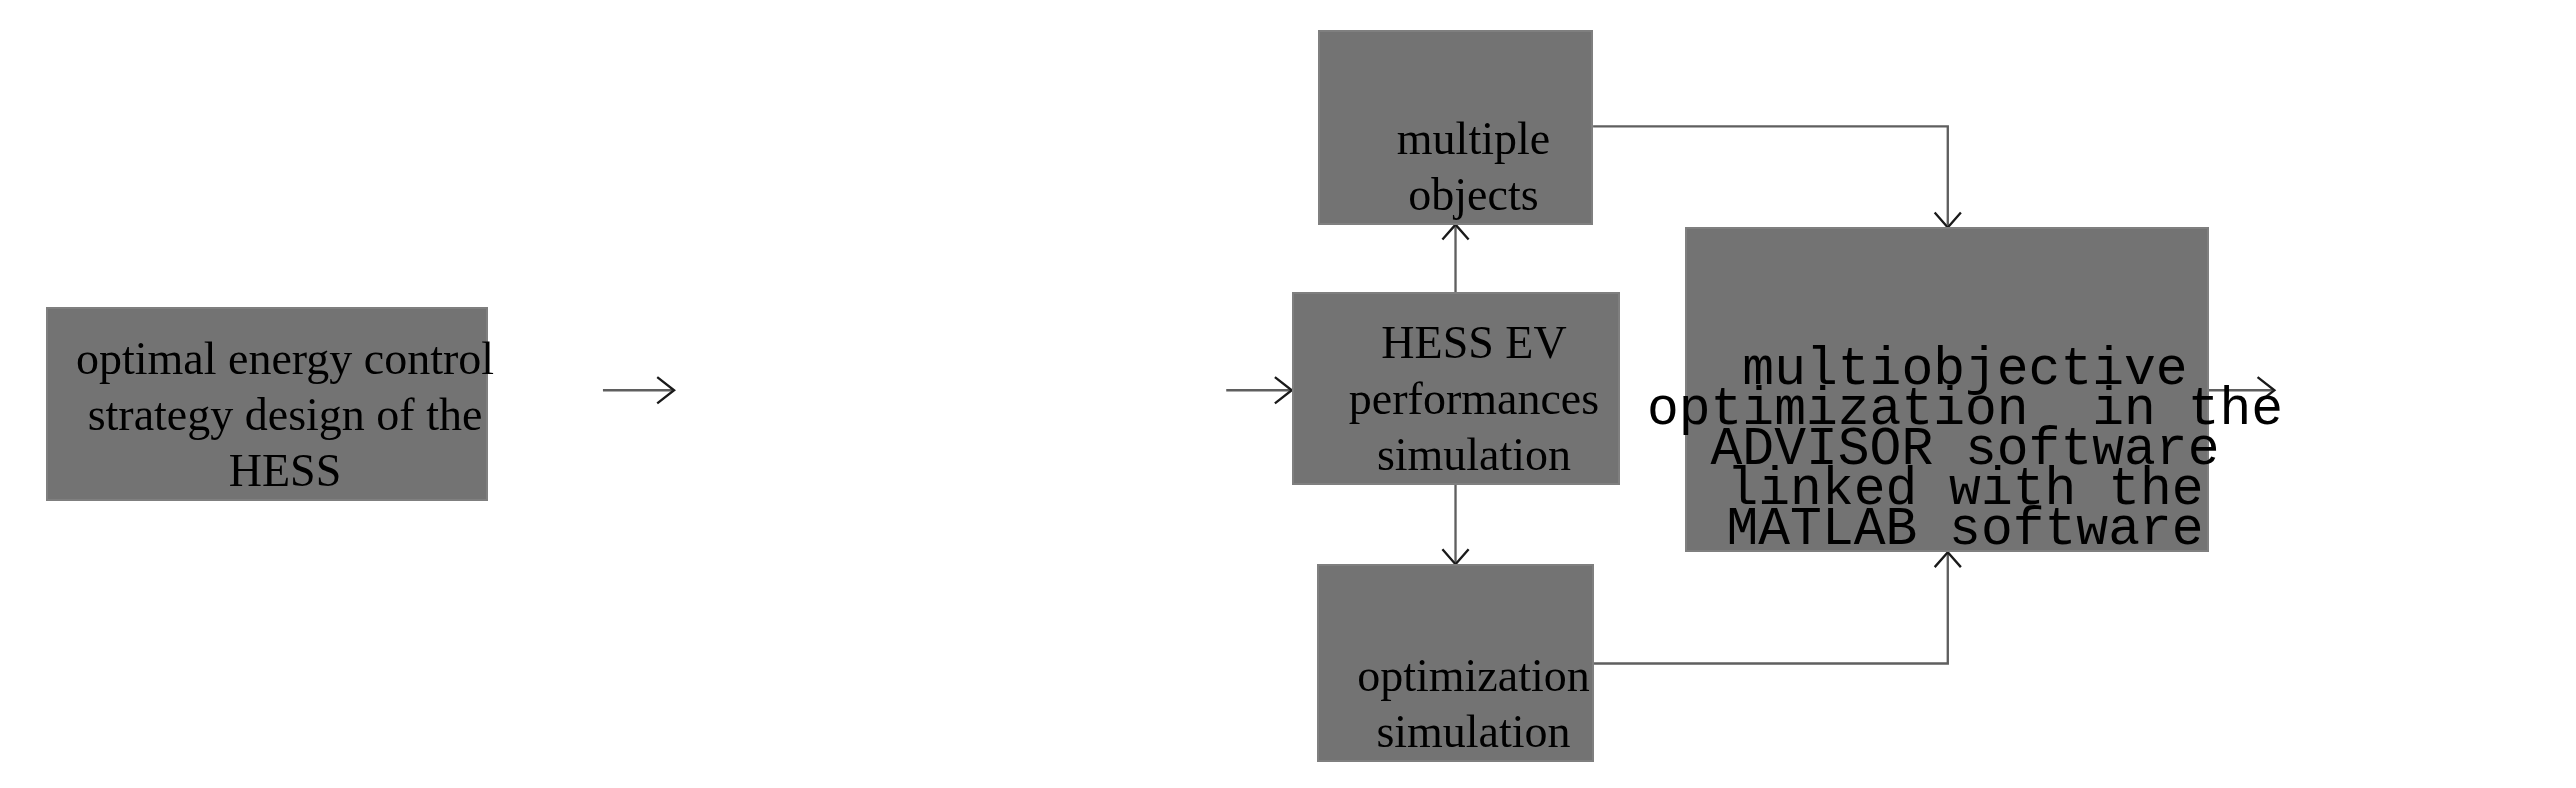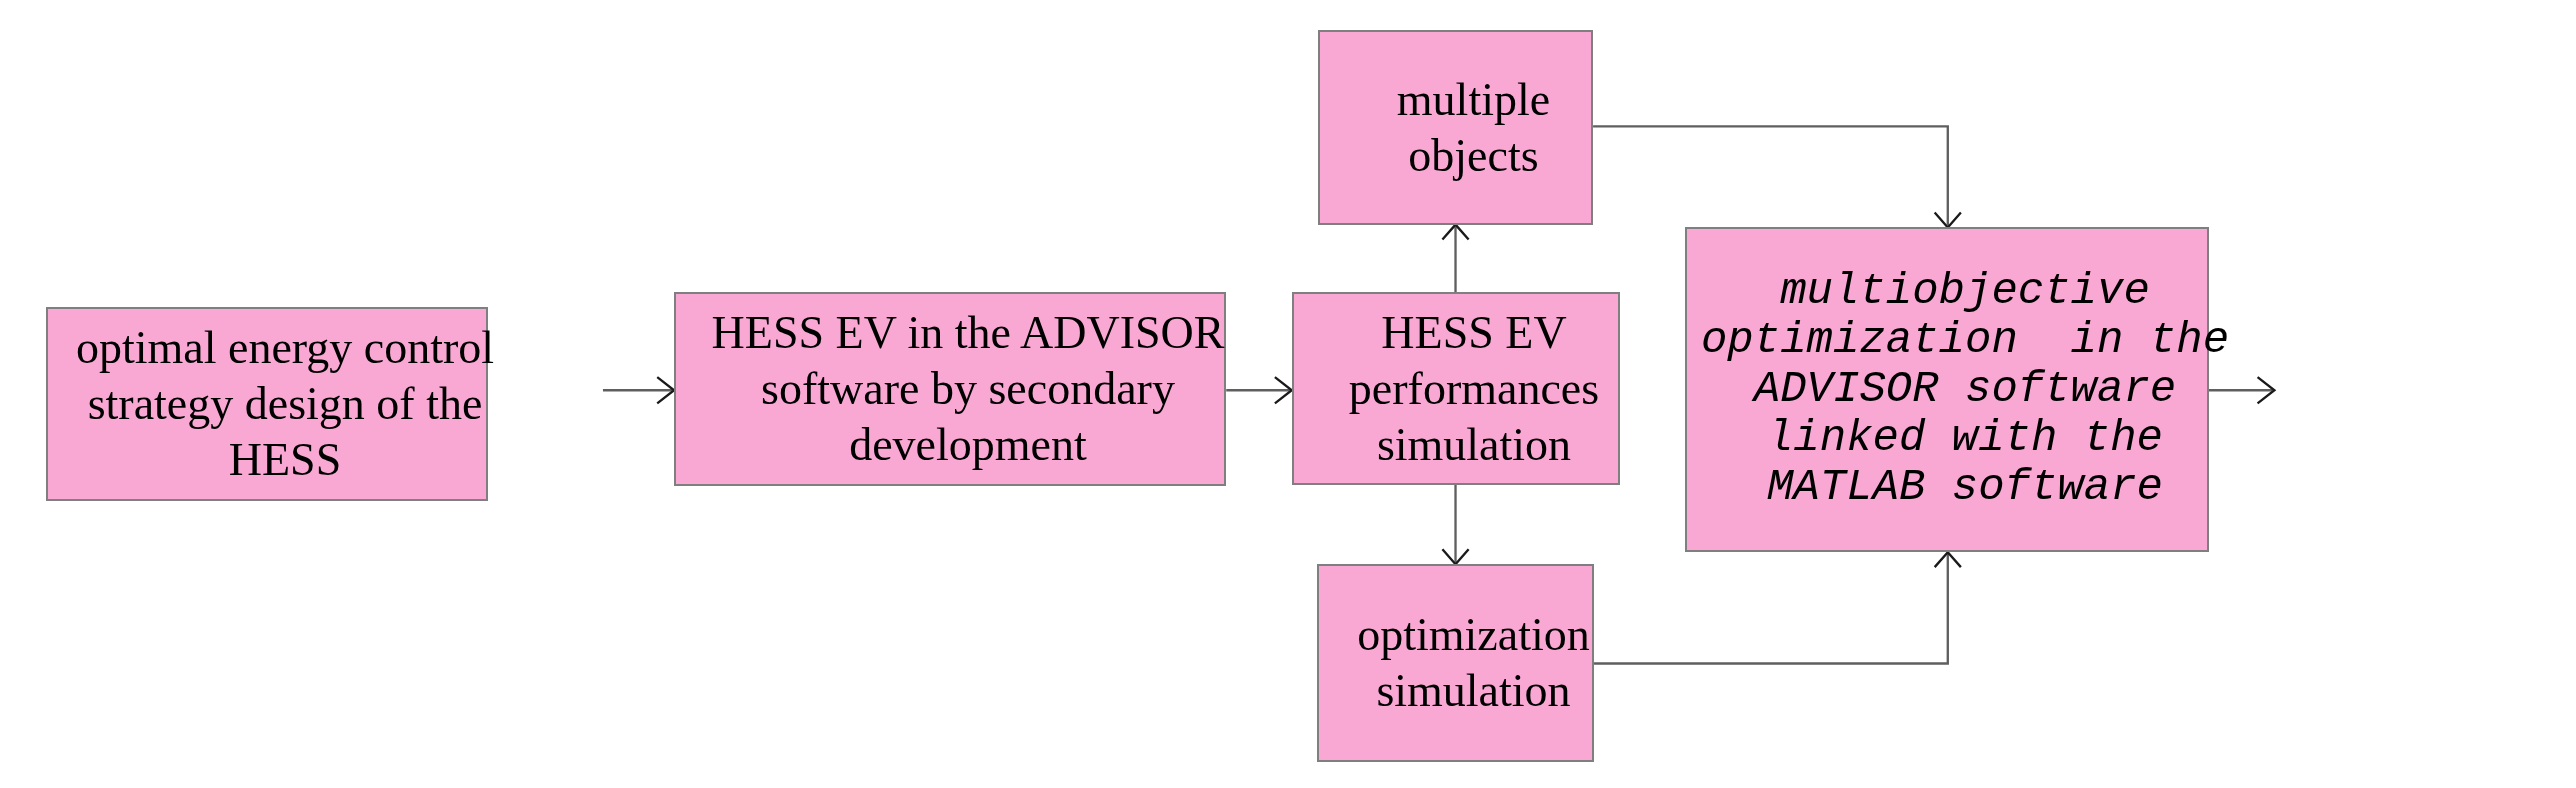--- a/index.html
+++ b/index.html
@@ -21,40 +21,39 @@
     left: 0;
     top: 0;
     width: 2576px;
     height: 788px;
     z-index: 1;
   }
   .node {
     position: absolute;
     box-sizing: border-box;
     border: 2.8px solid #7f7f7f;
-    background: #f9a8d4;
+    background: #737373;
     display: flex;
-    align-items: center;
+    align-items: flex-end;
     justify-content: center;
     z-index: 2;
     padding-left: 36px;
   }
   .node-text {
     white-space: pre;
     text-align: center;
     font-size: 46px;
     line-height: 56px;
     font-family: "Liberation Serif", serif;
   }
   .node-text.mono {
     font-family: "Liberation Mono", monospace;
-    font-size: 44px;
-    line-height: 49px;
+    font-size: 53px;
+    line-height: 40px;
     letter-spacing: 0px;
-    font-style: italic;
   }
   
   #n-optimal        { left: 46px;   top: 307px; width: 442px; height: 194px; }
   #n-advisor-dev    { left: 674px;  top: 292px; width: 552px; height: 194px; }
   #n-simulation     { left: 1292px; top: 292px; width: 328px; height: 193px; }
   #n-multi-objects  { left: 1318px; top: 30px;  width: 275px; height: 195px; }
   #n-opt-variables  { left: 1317px; top: 564px; width: 277px; height: 198px; }
   #n-multiobjective { left: 1685px; top: 227px; width: 524px; height: 325px; }
   #n-conclusion     { left: 2276px; top: 293px; width: 277px; height: 195px; }
 </style>
@@ -85,25 +84,20 @@
       <polyline points="2412,403 2430,417 2412,431"></polyline>
     </g>
   </svg>
 
   <div class="node" id="n-optimal">
     <div class="node-text">optimal energy control
 strategy design of the
 HESS</div>
   </div>
 
-  <div class="node" id="n-advisor-dev">
-    <div class="node-text">HESS EV in the ADVISOR
-software by secondary
-development</div>
-  </div>
 
   <div class="node" id="n-simulation">
     <div class="node-text">HESS EV
 performances
 simulation</div>
   </div>
 
   <div class="node" id="n-multi-objects">
     <div class="node-text">multiple
 objects</div>

